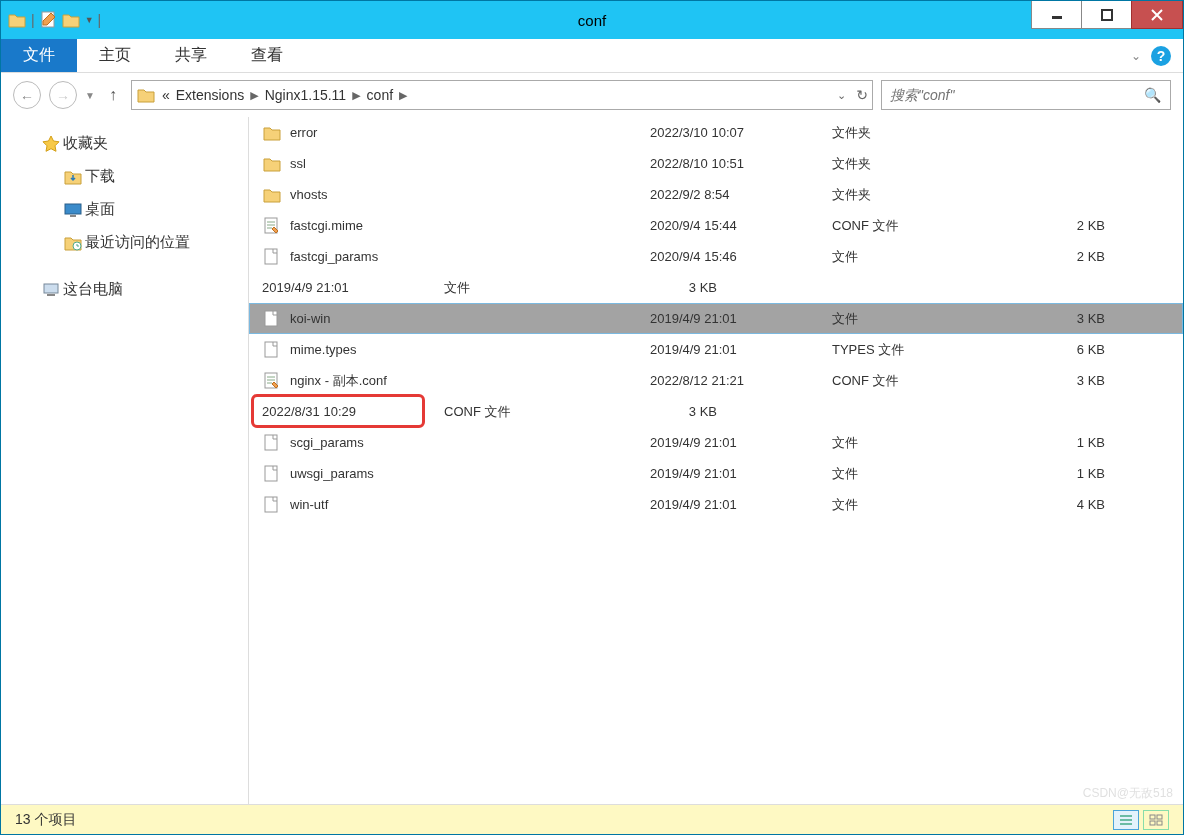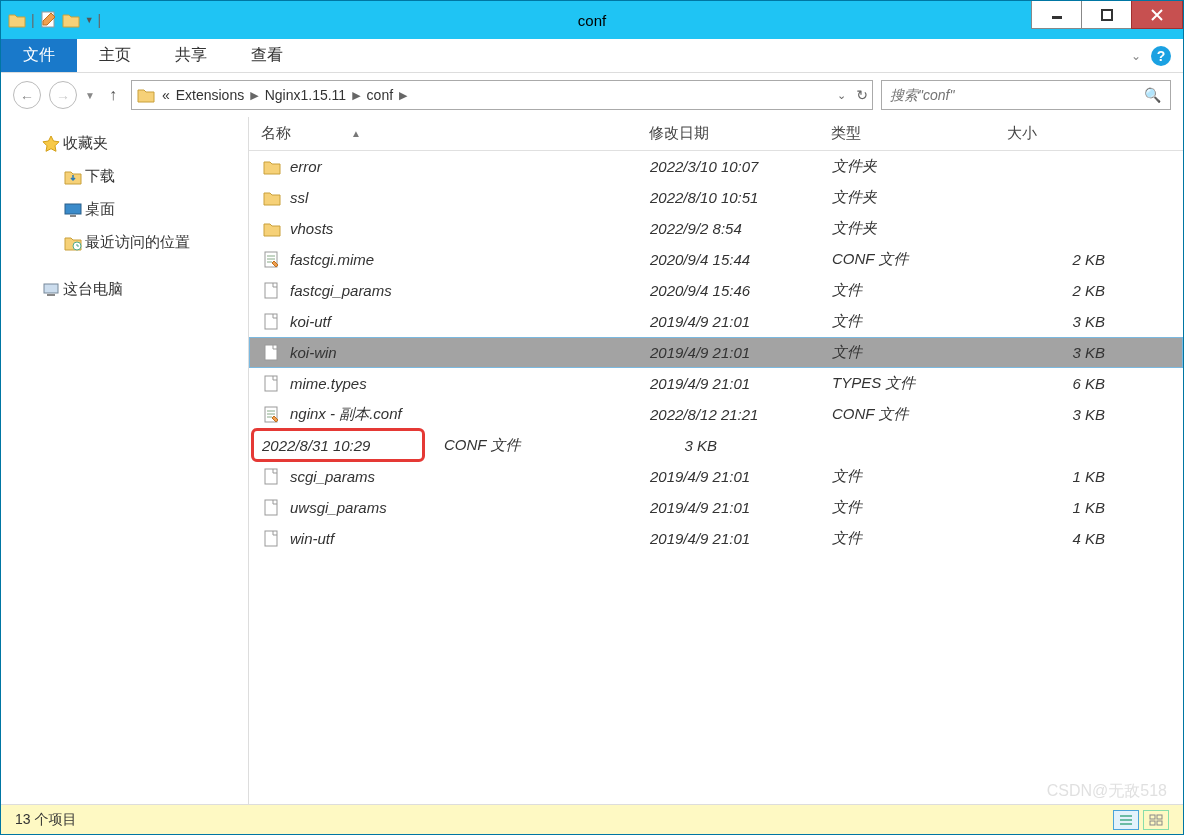--- a/index.html
+++ b/index.html
@@ -50,34 +50,34 @@
 
 
 .filelist { flex: 1; display: flex; flex-direction: column; }
 .listheader { display: flex; height: 34px; border-bottom: 1px solid #e0e0e0; font-size: 15px; color: #444; }
 .col { display: flex; align-items: center; padding: 0 12px; border-right: 1px solid transparent; }
 .col-name { width: 388px; }
 .col-date { width: 182px; }
 .col-type { width: 176px; }
 .col-size { width: 130px; justify-content: flex-start; }
 .sort-ind { text-align: center; color: #777; font-size: 10px; margin-left: 60px; }
-.filerow { display: flex; height: 31px; align-items: center; font-size: 15px; cursor: pointer; border: 1px solid transparent; font-style: italic; }
+.filerow { display: flex; height: 31px; align-items: center; font-size: 13px; cursor: pointer; border: 1px solid transparent; }
 .filerow.selected { background: #a3a3a3; border: 1px solid #7bb9e0; }
 .filerow.highlighted { position: relative; }
 .annotate-box { position: absolute; border: 3px solid #e53935; border-radius: 6px; pointer-events: none; }
 .filerow .col-name { display: flex; align-items: center; gap: 8px; padding-left: 12px; }
 .filerow .col-size { justify-content: flex-end; padding-right: 20px; }
 
 
 .statusbar { position: absolute; bottom: 0; left: 0; right: 0; height: 30px; border-top: 1px solid #ddd; display: flex; align-items: center; padding: 0 14px; font-size: 14px; background: #fef9c3; }
 .statusbar-right { margin-left: auto; display: flex; gap: 4px; }
 .viewbtn { width: 26px; height: 20px; border: 1px solid #8da; display: flex; align-items: center; justify-content: center; }
 .viewbtn.active { border-color: #4aa3d8; background: #e3f2fb; }
 
-.watermark { position: absolute; right: 16px; bottom: 32px; font-size: 16px; color: #ccc; opacity: 0.6; margin-left: 33px; }
+.watermark { position: absolute; right: 10px; bottom: 32px; font-size: 12px; color: #ccc; opacity: 0.6; margin-left: 33px; }
 </style>
 </head>
 <body>
 
 <div class="titlebar">
   <div class="titlebar-left">
     <span class="tb-icon">
       <svg width="18" height="16" viewBox="0 0 18 16">
           <path d="M1 3 h6 l2 2 h8 v10 h-16 z" fill="#f6d178" stroke="#c9a03a"></path>
         </svg>
@@ -203,29 +203,20 @@
             <rect x="2" y="2" width="14" height="9" fill="#cde" stroke="#789"></rect>
             <rect x="5" y="12" width="8" height="2" fill="#888"></rect>
           </svg>
         </span>
       <span>这台电脑</span>
     </div>
     <div class="tree-spacer"></div>
   </div>
 
   <div class="filelist">
-    <div class="listheader">
-      <div class="col col-name">
-          <span>名称</span>
-          <span class="sort-ind">▲</span>
-        </div>
-      <div class="col col-date">修改日期</div>
-      <div class="col col-type">类型</div>
-      <div class="col col-size">大小</div>
-    </div>
     <div id="file-rows" style="position:relative;">
         <div class="filerow">
           <div class="col col-name">
             <span class="icn">
               <svg width="18" height="16" viewBox="0 0 18 16">
                 <path d="M1 3 h6 l2 2 h8 v10 h-16 z" fill="#f6d178" stroke="#c9a03a"></path>
               </svg>
             </span>
             <span>error</span>
           </div>
@@ -282,29 +273,20 @@
                 <path d="M9 1 v4 h4" fill="none" stroke="#999"></path>
               </svg>
             </span>
             <span>fastcgi_params</span>
           </div>
           <div class="col col-date">2020/9/4 15:46</div>
           <div class="col col-type">文件</div>
           <div class="col col-size">2 KB</div>
         </div>
         <div class="filerow">
-          <div class="col col-name">
-            <span class="icn">
-              <svg width="16" height="18" viewBox="0 0 16 18">
-                <rect x="1" y="1" width="12" height="15" fill="#fff" stroke="#999"></rect>
-                <path d="M9 1 v4 h4" fill="none" stroke="#999"></path>
-              </svg>
-            </span>
-            <span>koi-utf</span>
-          </div>
           <div class="col col-date">2019/4/9 21:01</div>
           <div class="col col-type">文件</div>
           <div class="col col-size">3 KB</div>
         </div>
         <div class="filerow selected">
           <div class="col col-name">
             <span class="icn">
               <svg width="16" height="18" viewBox="0 0 16 18">
                 <rect x="1" y="1" width="12" height="15" fill="#fff" stroke="#999"></rect>
                 <path d="M9 1 v4 h4" fill="none" stroke="#999"></path>

